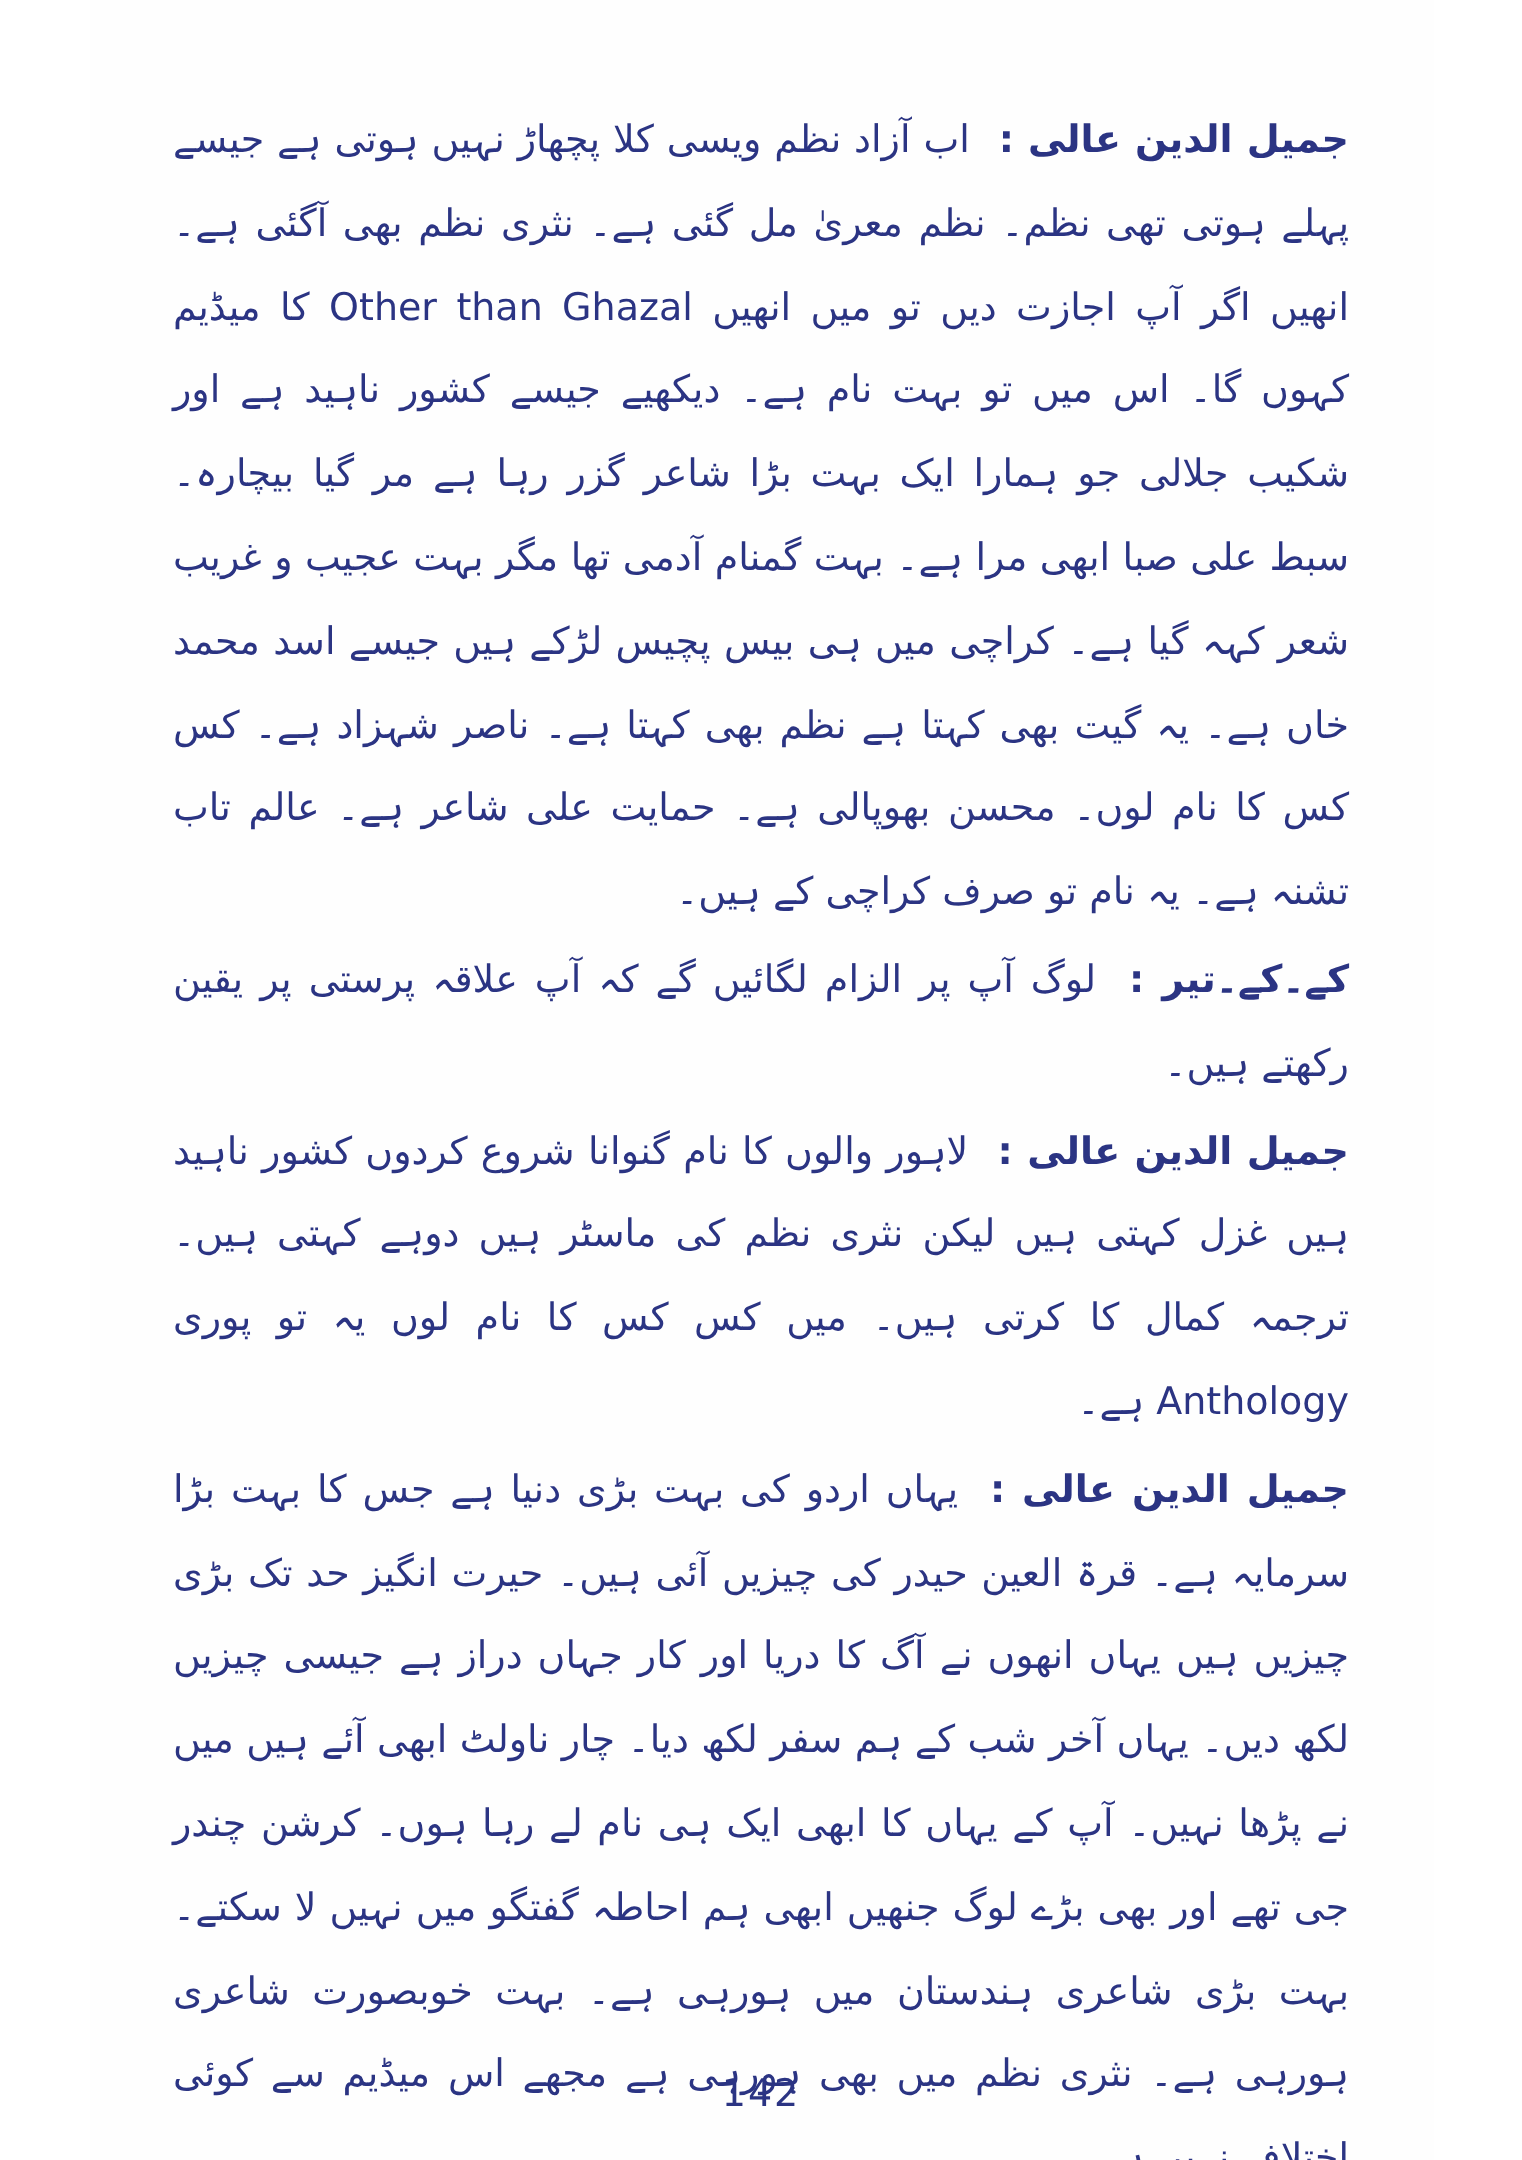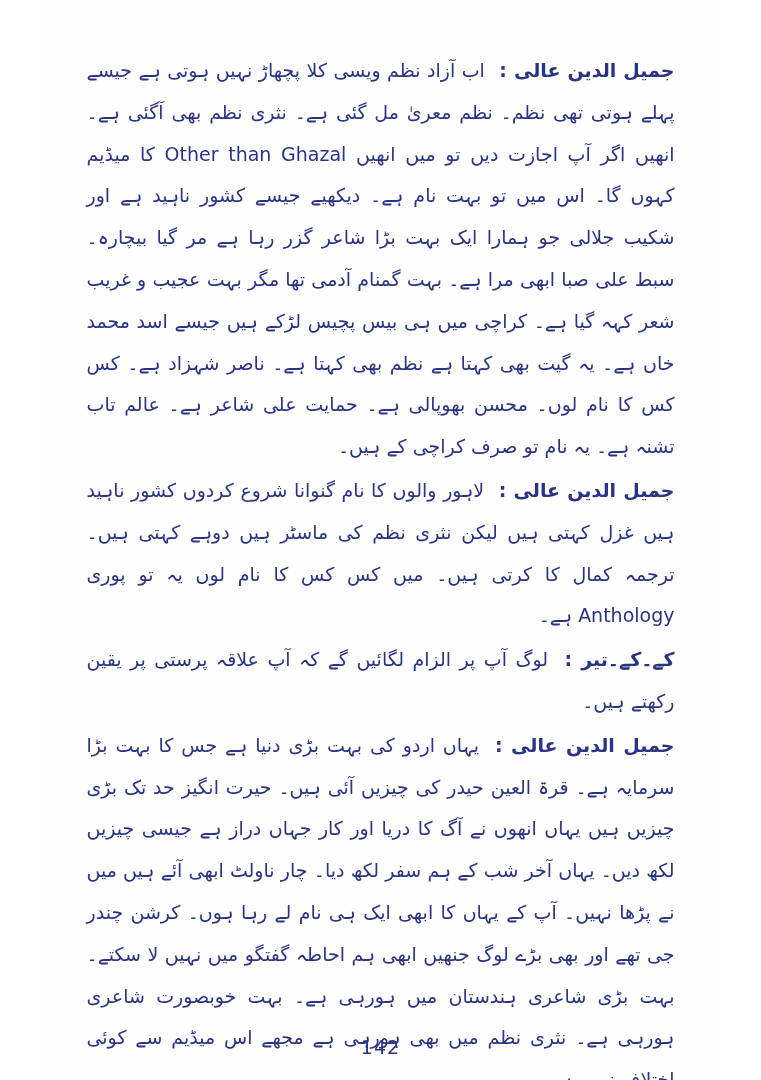--- a/index.html
+++ b/index.html
@@ -55,27 +55,27 @@
 <div class="page">
 
   <div class="text-block">
 
     <p class="para">
       <span class="speaker">جمیل الدین عالی :</span>
       <span class="speech">اب آزاد نظم ویسی کلا پچھاڑ نہیں ہوتی ہے جیسے پہلے ہوتی تھی نظم۔ نظم معریٰ مل گئی ہے۔ نثری نظم بھی آگئی ہے۔ انھیں اگر آپ اجازت دیں تو میں انھیں Other than Ghazal کا میڈیم کہوں گا۔ اس میں تو بہت نام ہے۔ دیکھیے جیسے کشور ناہید ہے اور شکیب جلالی جو ہمارا ایک بہت بڑا شاعر گزر رہا ہے مر گیا بیچارہ۔ سبط علی صبا ابھی مرا ہے۔ بہت گمنام آدمی تھا مگر بہت عجیب و غریب شعر کہہ گیا ہے۔ کراچی میں ہی بیس پچیس لڑکے ہیں جیسے اسد محمد خاں ہے۔ یہ گیت بھی کہتا ہے نظم بھی کہتا ہے۔ ناصر شہزاد ہے۔ کس کس کا نام لوں۔ محسن بھوپالی ہے۔ حمایت علی شاعر ہے۔ عالم تاب تشنہ ہے۔ یہ نام تو صرف کراچی کے ہیں۔</span>
     </p>
 
     <p class="para">
-      <span class="speaker">جمیل الدین عالی :</span>
-      <span class="speech">لاہور والوں کا نام گنوانا شروع کردوں کشور ناہید ہیں غزل کہتی ہیں لیکن نثری نظم کی ماسٹر ہیں دوہے کہتی ہیں۔ ترجمہ کمال کا کرتی ہیں۔ میں کس کس کا نام لوں یہ تو پوری Anthology ہے۔</span>
+      <span class="speaker">کے۔کے۔تیر :</span>
+      <span class="speech">لوگ آپ پر الزام لگائیں گے کہ آپ علاقہ پرستی پر یقین رکھتے ہیں۔</span>
     </p>
 
     <p class="para">
-      <span class="speaker">کے۔کے۔تیر :</span>
-      <span class="speech">لوگ آپ پر الزام لگائیں گے کہ آپ علاقہ پرستی پر یقین رکھتے ہیں۔</span>
+      <span class="speaker">جمیل الدین عالی :</span>
+      <span class="speech">لاہور والوں کا نام گنوانا شروع کردوں کشور ناہید ہیں غزل کہتی ہیں لیکن نثری نظم کی ماسٹر ہیں دوہے کہتی ہیں۔ ترجمہ کمال کا کرتی ہیں۔ میں کس کس کا نام لوں یہ تو پوری Anthology ہے۔</span>
     </p>
 
 
     <p class="para">
       <span class="speaker">جمیل الدین عالی :</span>
       <span class="speech">یہاں اردو کی بہت بڑی دنیا ہے جس کا بہت بڑا سرمایہ ہے۔ قرۃ العین حیدر کی چیزیں آئی ہیں۔ حیرت انگیز حد تک بڑی چیزیں ہیں یہاں انھوں نے آگ کا دریا اور کار جہاں دراز ہے جیسی چیزیں لکھ دیں۔ یہاں آخر شب کے ہم سفر لکھ دیا۔ چار ناولٹ ابھی آئے ہیں میں نے پڑھا نہیں۔ آپ کے یہاں کا ابھی ایک ہی نام لے رہا ہوں۔ کرشن چندر جی تھے اور بھی بڑے لوگ جنھیں ابھی ہم احاطہ گفتگو میں نہیں لا سکتے۔ بہت بڑی شاعری ہندستان میں ہورہی ہے۔ بہت خوبصورت شاعری ہورہی ہے۔ نثری نظم میں بھی ہورہی ہے مجھے اس میڈیم سے کوئی اختلاف نہیں ہے۔</span>
     </p>
 
   </div>
 

